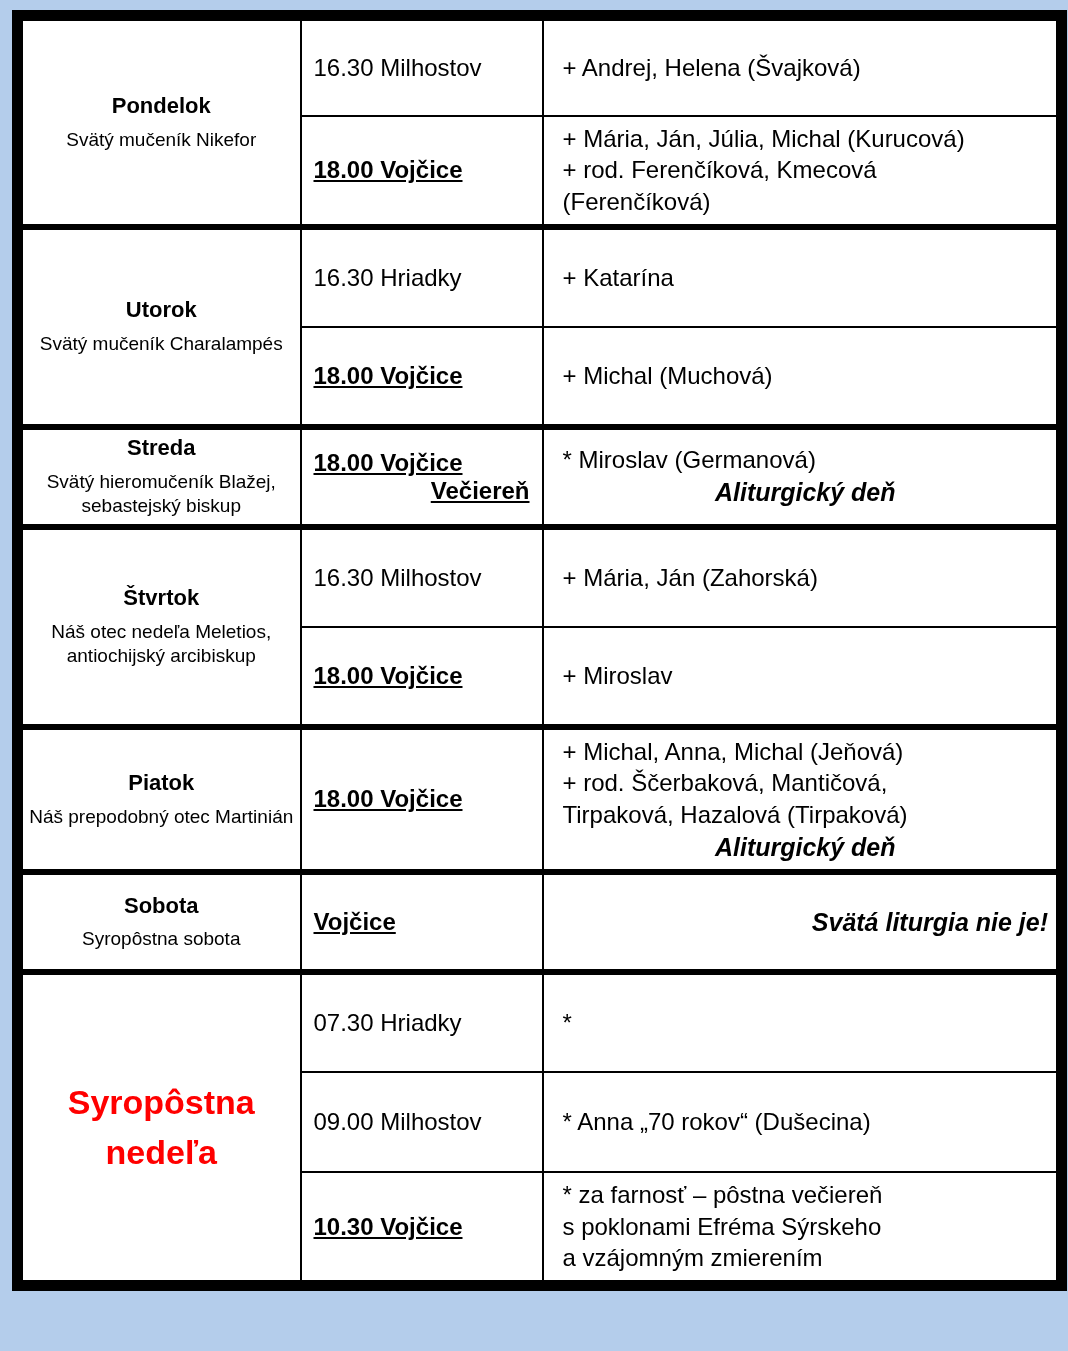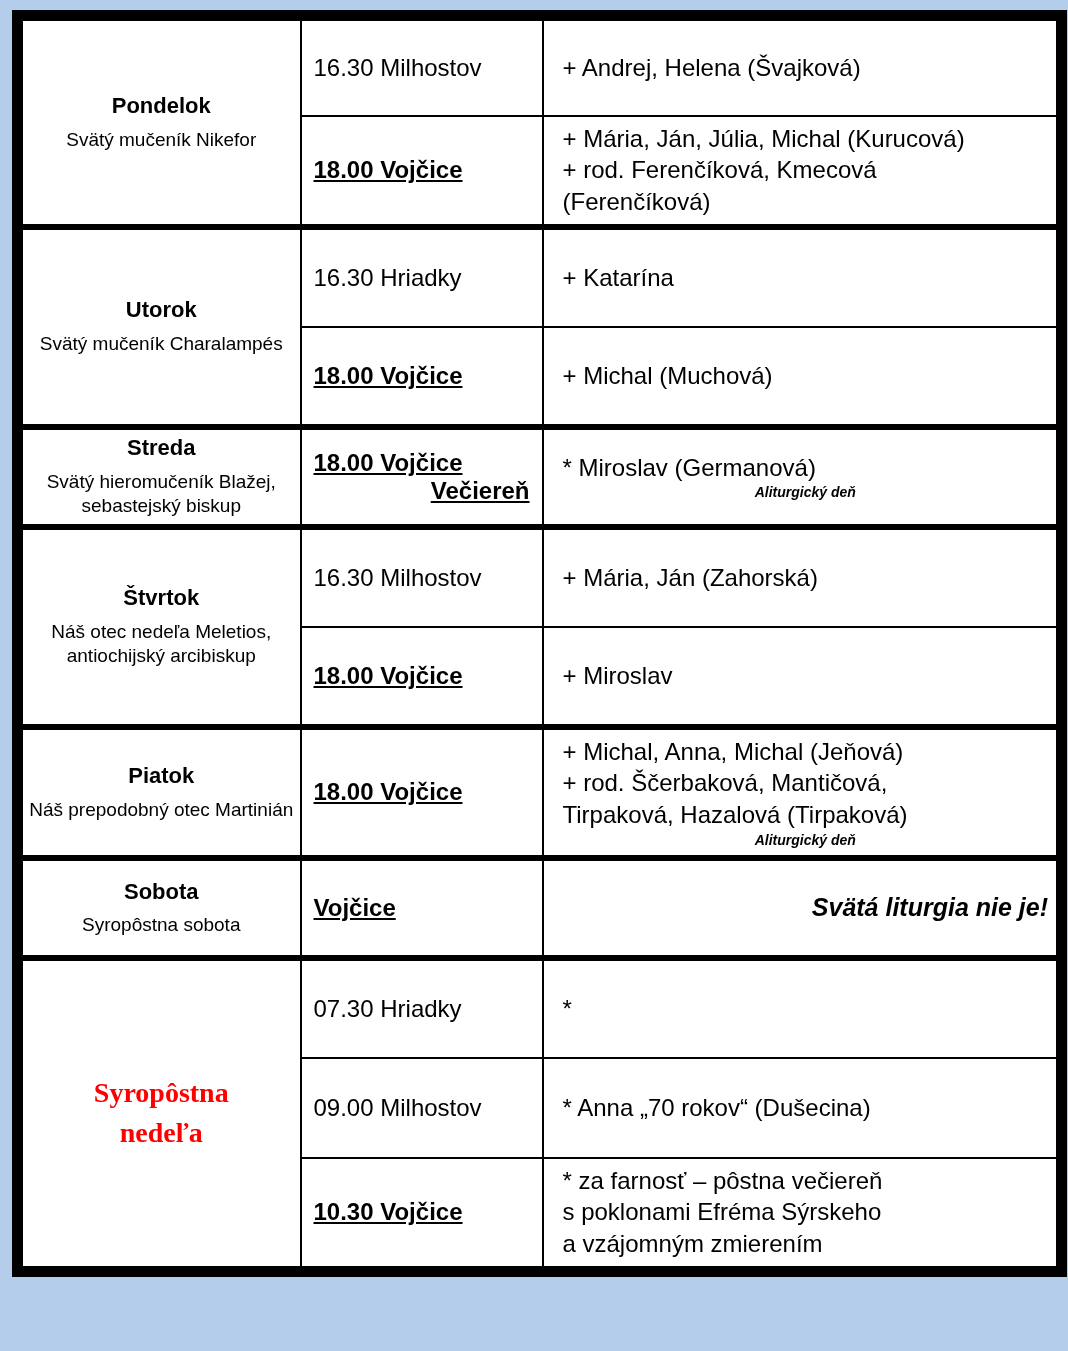--- a/index.html
+++ b/index.html
@@ -40,21 +40,21 @@
   }
   tr { height: 100px; }
   tr.block-start > td { border-top: 6px solid var(--line); }
 
   .day-cell { text-align: center; padding: 4px 6px; }
   .day-name {
     font-weight: bold;
     font-size: 22px;
     line-height: 1.25;
   }
-  .day-name.red { color: var(--red); font-size: 28px; line-height: 1.45; font-family: Liberation Serif, serif; }
+  .day-name.red { color: var(--red); font-size: 34px; line-height: 1.45; }
   .day-subtitle {
     font-size: 19px;
     line-height: 1.3;
     margin-top: 8px;
   }
 
   .time-cell {
     font-size: 24px;
     padding-left: 12px;
   }
@@ -62,21 +62,21 @@
   .time-line { text-align: left; }
   .vespers-note { text-align: right; padding-right: 4px; font-weight: bold; }
 
   .intention-cell {
     font-size: 24px;
     padding-left: 19px;
     padding-right: 8px;
   }
   .intention-line { line-height: 1.32; text-align: left; }
   .aliturgical-note {
-    font-size: 14px;
+    font-size: 25px;
     font-weight: bold;
     font-style: italic;
     text-align: center;
     line-height: 1.3;
   }
   .center-note {
     font-size: 25px;
     font-weight: bold;
     font-style: italic;
     text-align: right;

